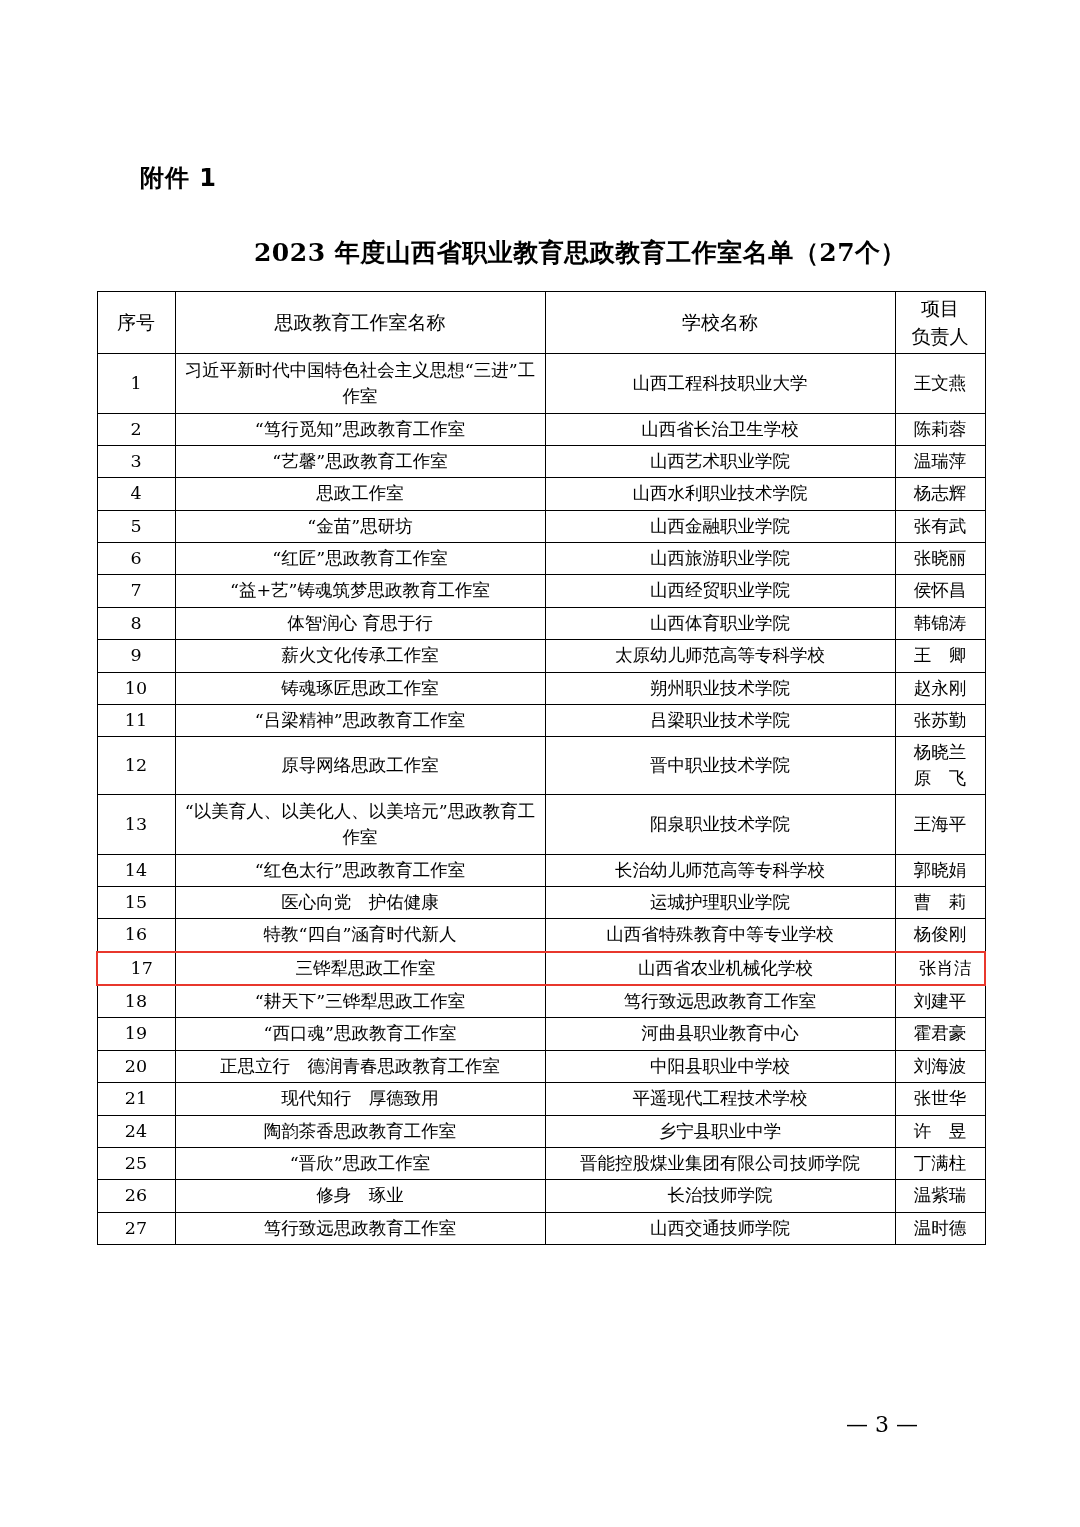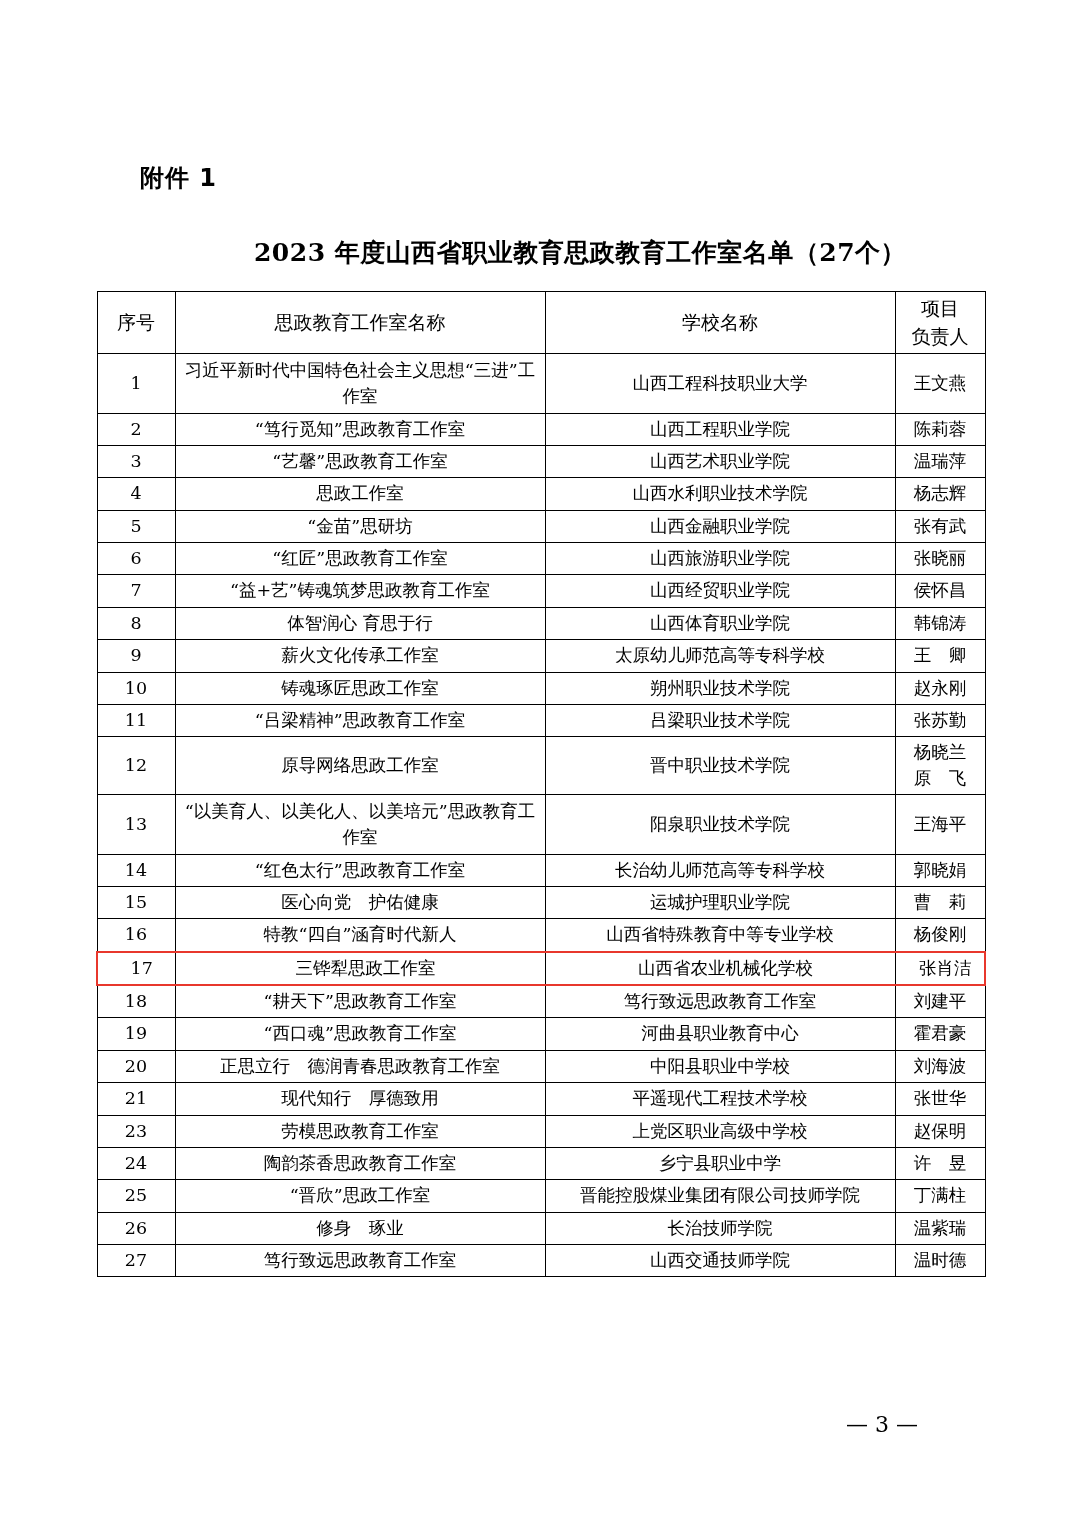--- a/index.html
+++ b/index.html
@@ -131,21 +131,21 @@
     <tbody id="table-body">
         <tr>
           <td>1</td>
           <td class="studio-cell two-line">习近平新时代中国特色社会主义思想“三进”工作室</td>
           <td>山西工程科技职业大学</td>
           <td>王文燕</td>
         </tr>
         <tr>
           <td>2</td>
           <td class="studio-cell">“笃行觅知”思政教育工作室</td>
-          <td>山西工程职业学院</td>
+          <td>山西省长治卫生学校</td>
           <td>陈莉蓉</td>
         </tr>
         <tr>
           <td>3</td>
           <td class="studio-cell">“艺馨”思政教育工作室</td>
           <td>山西艺术职业学院</td>
           <td>温瑞萍</td>
         </tr>
         <tr>
           <td>4</td>
@@ -229,21 +229,21 @@
           <td>杨俊刚</td>
         </tr>
         <tr class="highlight">
           <td>17</td>
           <td class="studio-cell">三铧犁思政工作室</td>
           <td>山西省农业机械化学校</td>
           <td>张肖洁</td>
         </tr>
         <tr>
           <td>18</td>
-          <td class="studio-cell">“耕天下”思政教育工作室</td>
+          <td class="studio-cell">“耕天下”三铧犁思政工作室</td>
           <td>笃行致远思政教育工作室</td>
           <td>刘建平</td>
         </tr>
         <tr>
           <td>19</td>
           <td class="studio-cell">“西口魂”思政教育工作室</td>
           <td>河曲县职业教育中心</td>
           <td>霍君豪</td>
         </tr>
         <tr>
@@ -252,26 +252,20 @@
           <td>中阳县职业中学校</td>
           <td>刘海波</td>
         </tr>
         <tr>
           <td>21</td>
           <td class="studio-cell">现代知行　厚德致用</td>
           <td>平遥现代工程技术学校</td>
           <td>张世华</td>
         </tr>
         <tr>
-          <td>23</td>
-          <td class="studio-cell">劳模思政教育工作室</td>
-          <td>上党区职业高级中学校</td>
-          <td>赵保明</td>
-        </tr>
-        <tr>
           <td>24</td>
           <td class="studio-cell">陶韵茶香思政教育工作室</td>
           <td>乡宁县职业中学</td>
           <td>许　昱</td>
         </tr>
         <tr>
           <td>25</td>
           <td class="studio-cell">“晋欣”思政工作室</td>
           <td>晋能控股煤业集团有限公司技师学院</td>
           <td>丁满柱</td>

